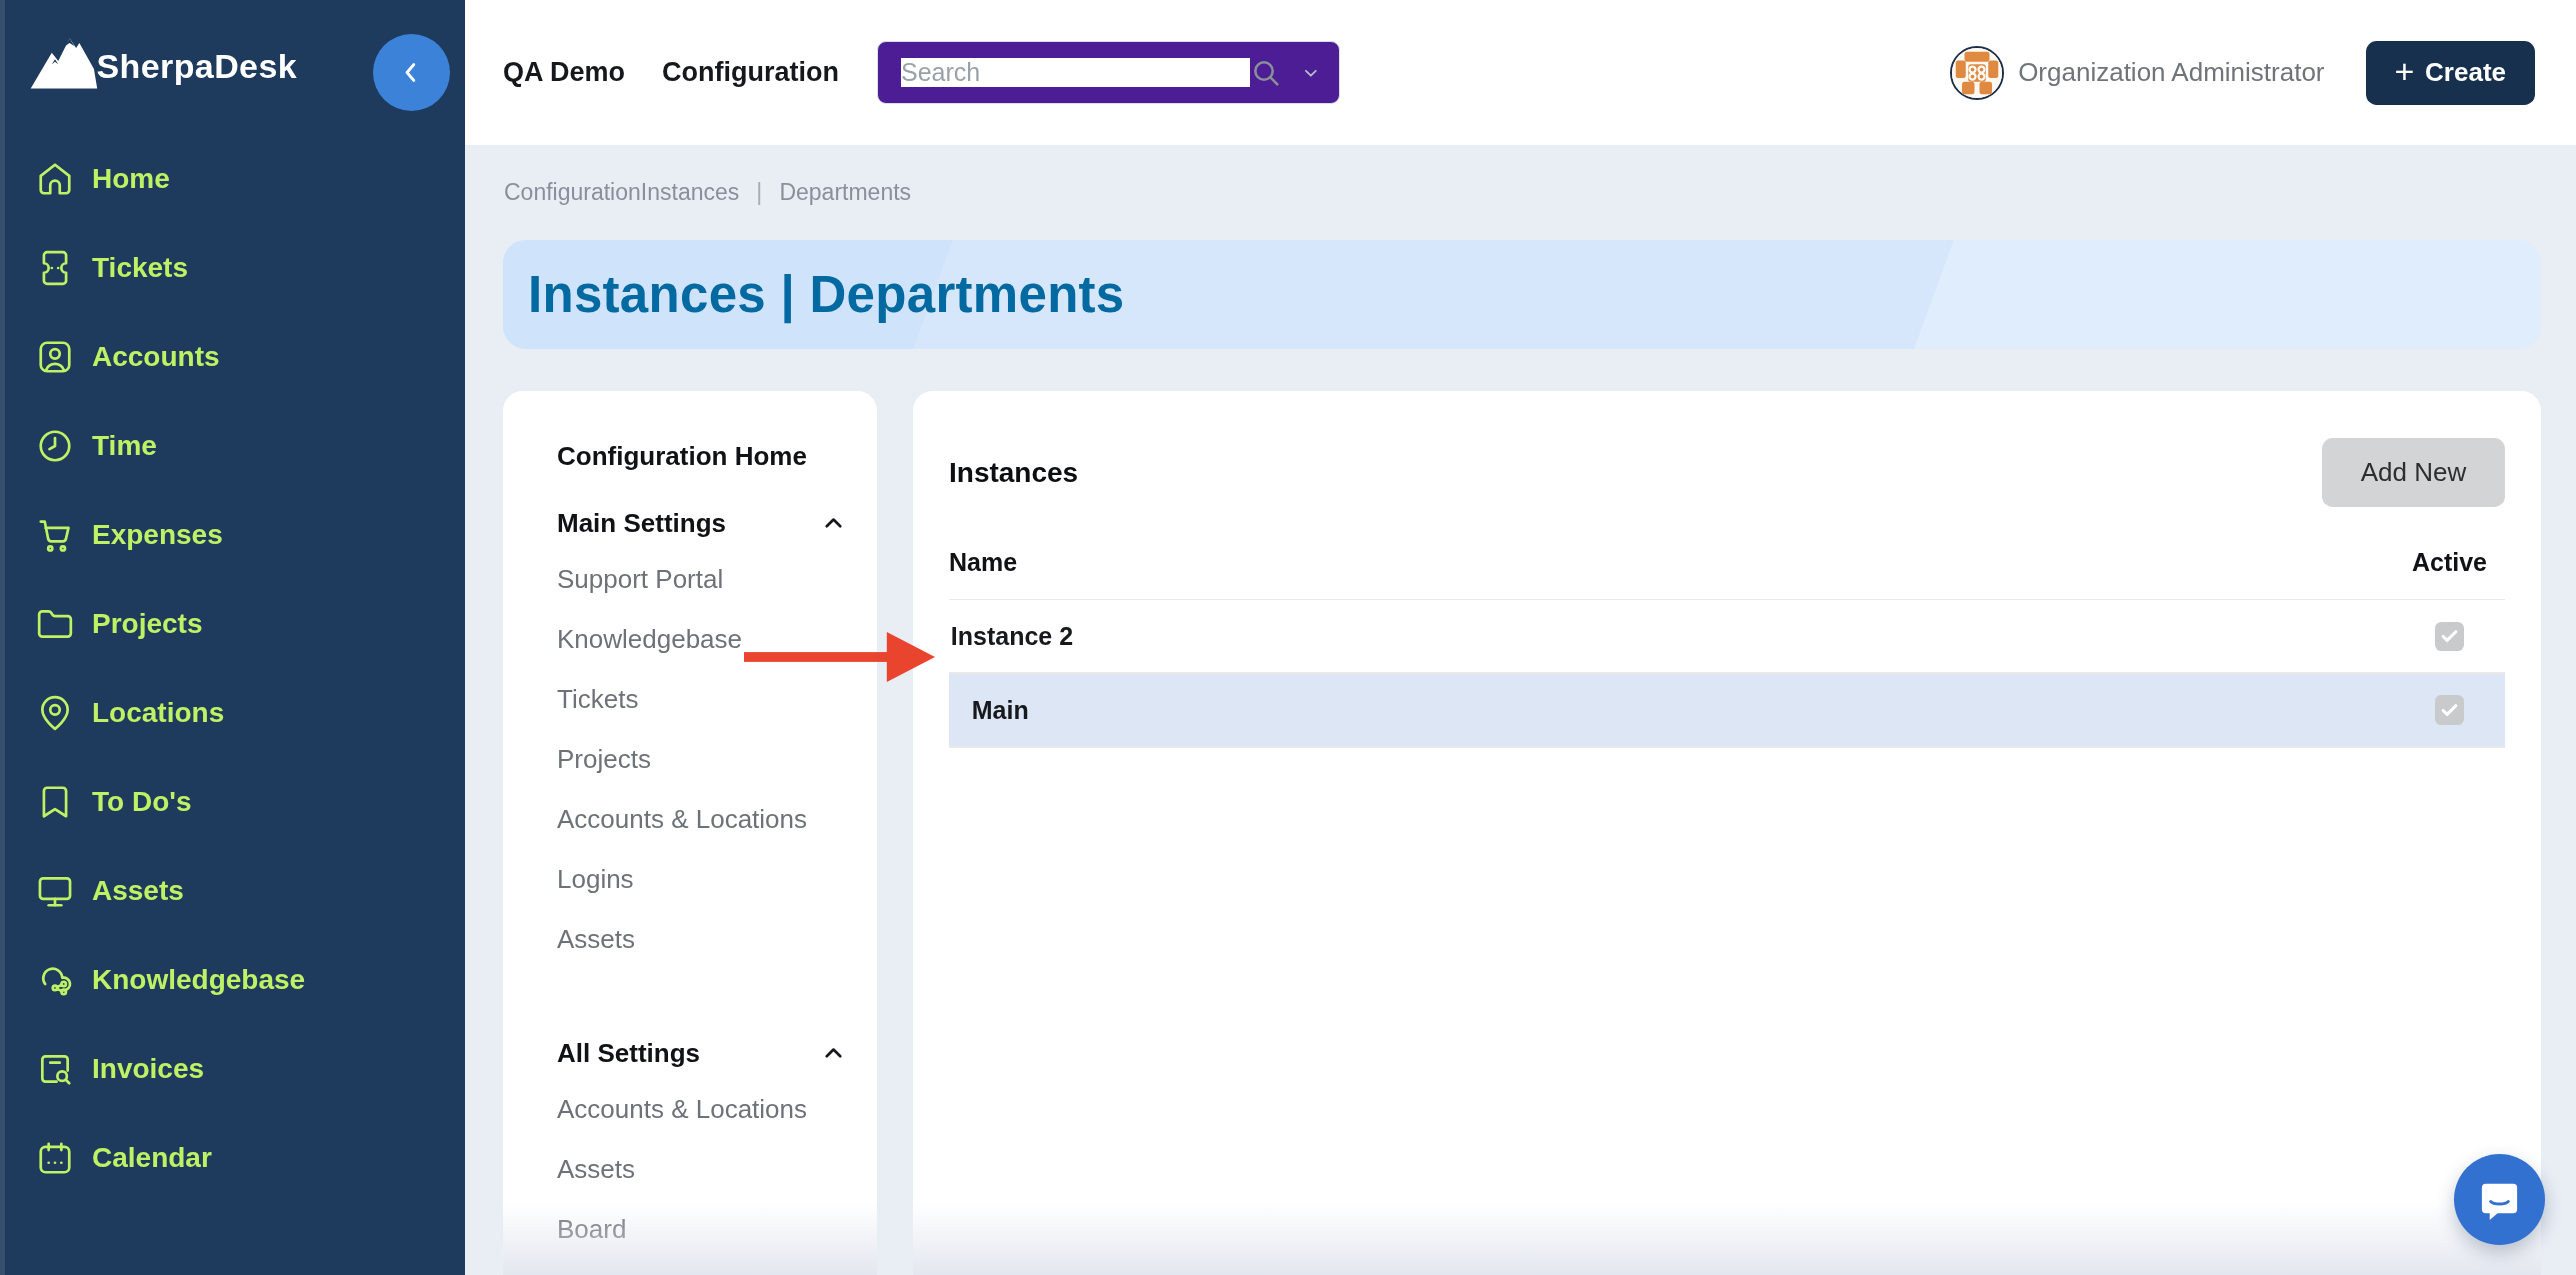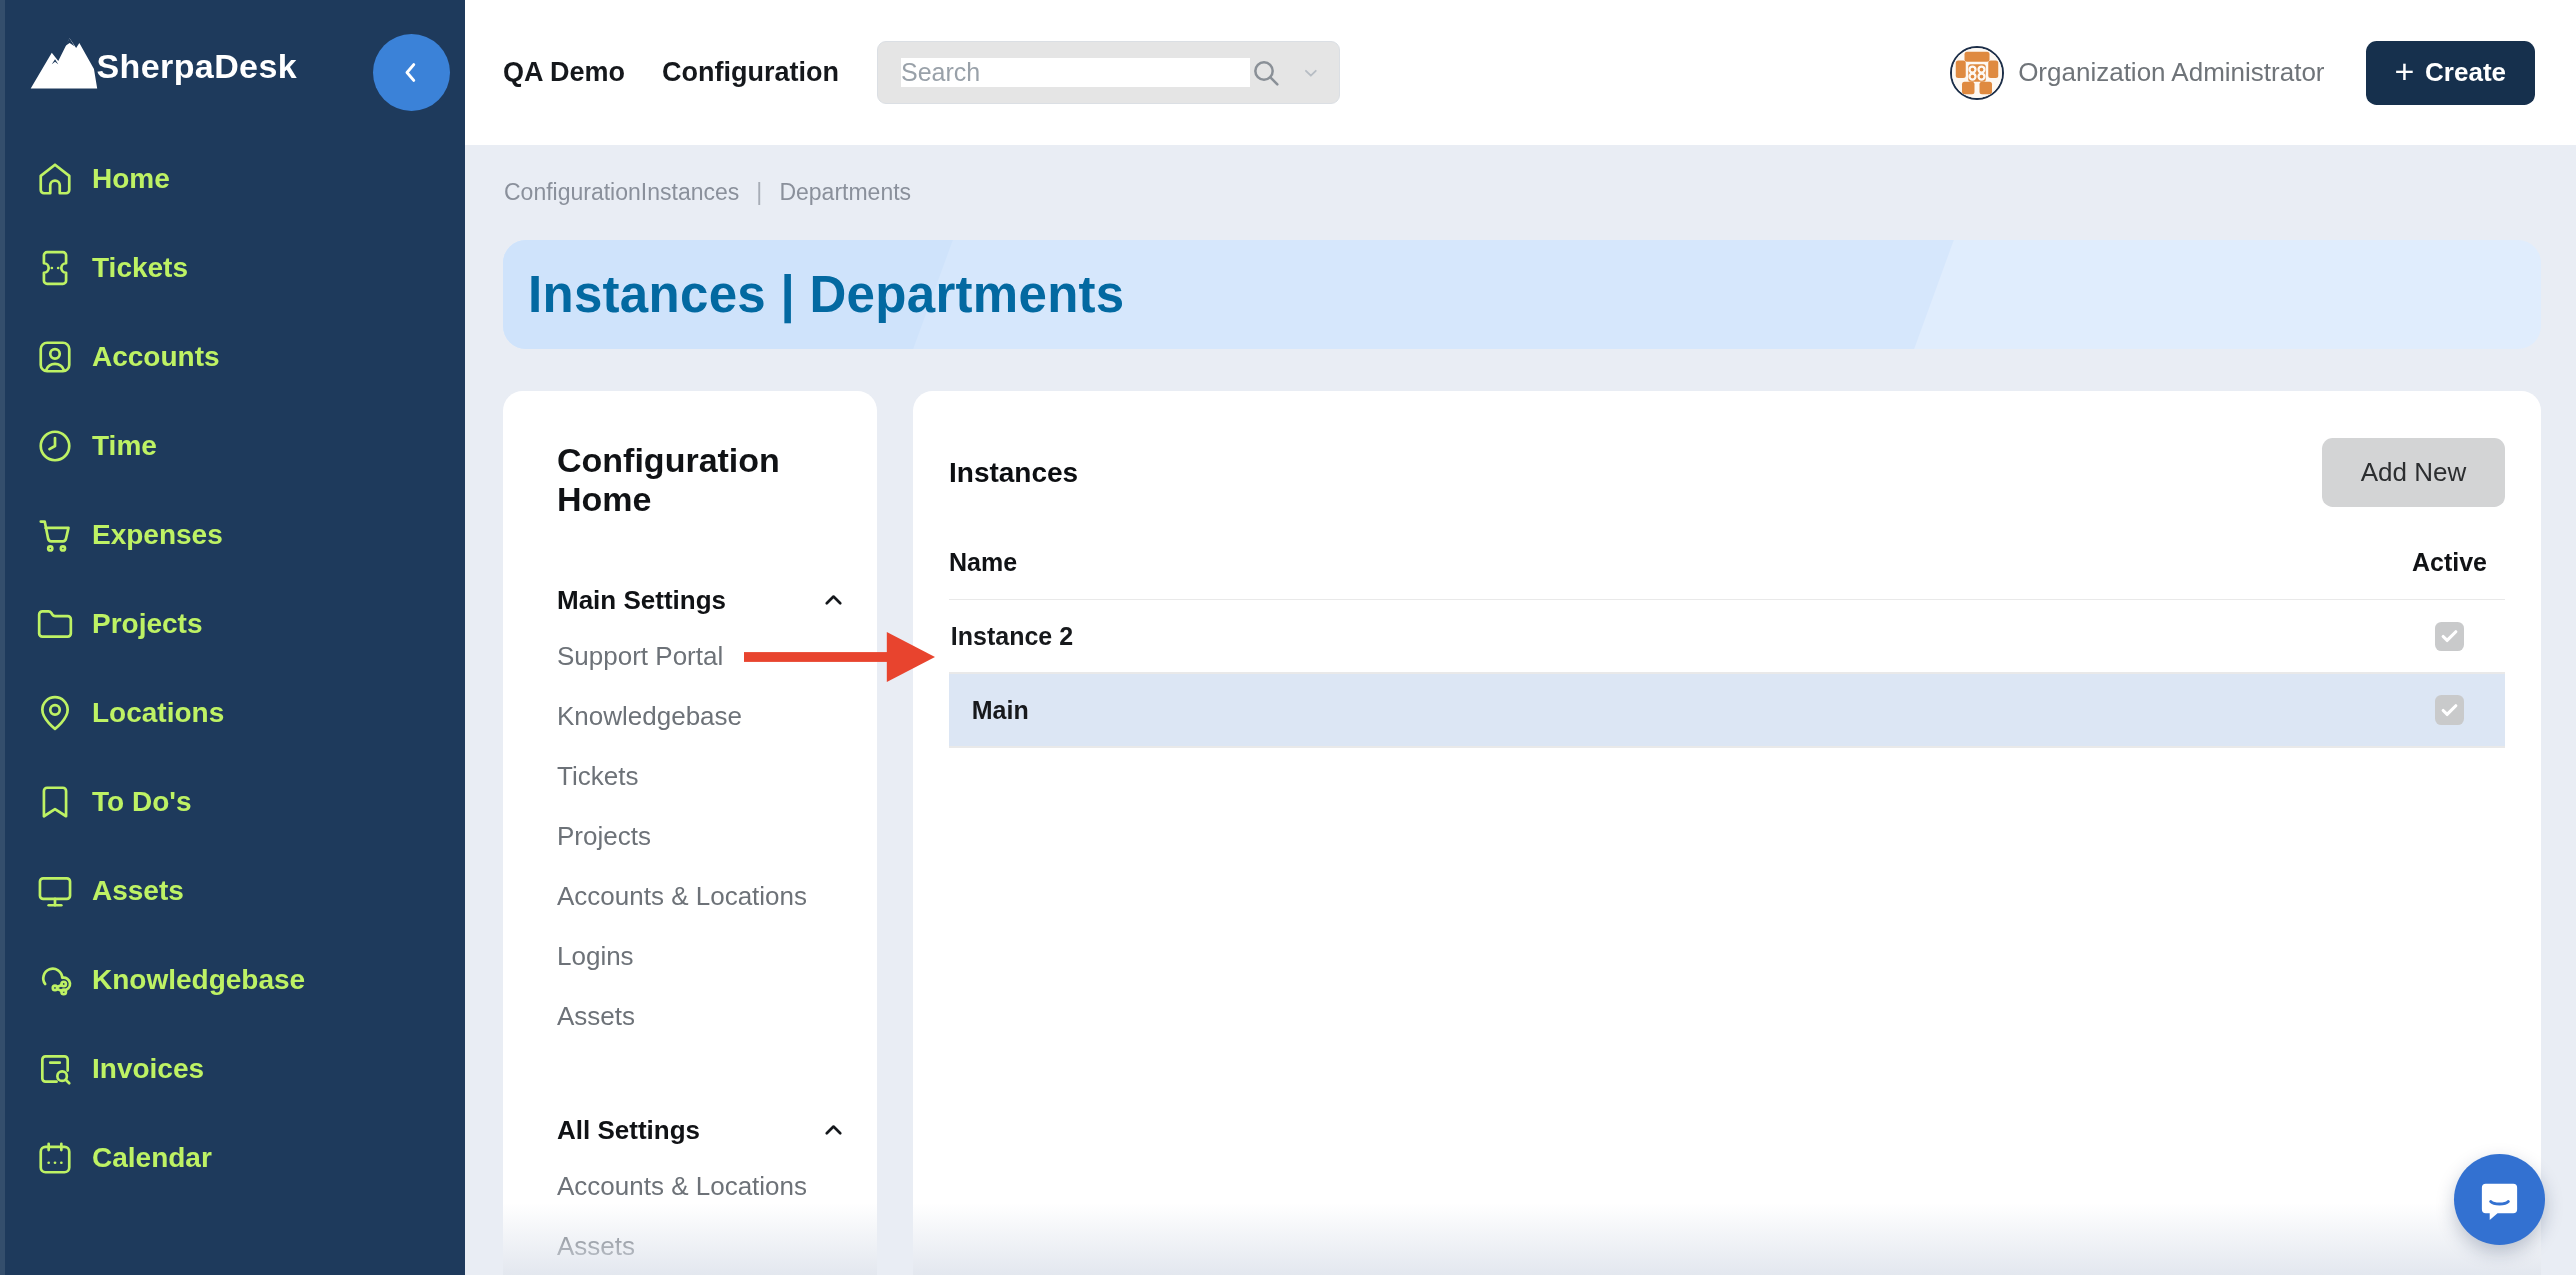--- a/index.html
+++ b/index.html
@@ -36,21 +36,21 @@
   
   .topbar {
     position:absolute; left:465px; top:0; width:2111px; height:145px;
     background:#ffffff; display:flex; align-items:center;
   }
   .topnav-item { font-size:27px; font-weight:700; color:#15181c; cursor:pointer; }
   .topnav-item.first { margin-left:38px; }
   .topnav-item.second { margin-left:37px; }
   .searchbox {
     margin-left:38px; width:463px; height:63px; border:1.8px solid #dbdfe4; border-radius:9px;
-    display:flex; align-items:center; padding:0 18px 0 23px; background:#e5e5e5;
+    display:flex; align-items:center; padding:0 18px 0 23px; background:#4c1d95;
   }
   .searchbox input {
     flex:1; border:none; outline:none; font-size:25px; color:#4a4f55; min-width:0;
     font-family:"Liberation Sans",sans-serif;
   }
   .searchbox input::placeholder { color:#99a1a9; }
   .search-mag { width:32px; height:32px; cursor:pointer; }
   .search-caret { width:19.7px; height:19.7px; margin-left:19.7px; cursor:pointer; }
   .topbar-right { margin-left:auto; display:flex; align-items:center; margin-right:41px; }
   .avatar {
@@ -84,21 +84,21 @@
   .banner-title {
     position:relative; padding-left:25px; line-height:109px; font-size:51px;
     font-weight:800; color:#0369a1; letter-spacing:0.3px; white-space:nowrap;
   }
   
   .config-card {
     position:absolute; left:503px; top:391px; width:374px; bottom:0;
     background:#fff; border-radius:19.7px 19.7px 0 0;
   }
   .config-inner { padding:50px 30px 0 54px; }
-  .config-home { font-size:34px; font-weight:700; color:#101215; margin-bottom:66px; cursor:pointer; }
+  .config-home { font-size:26px; font-weight:700; color:#101215; margin-bottom:36px; cursor:pointer; }
   .config-section-title {
     display:flex; justify-content:space-between; align-items:center;
     font-size:26px; font-weight:700; color:#101215; margin-bottom:25px; cursor:pointer;
   }
   .config-section-title svg { width:27px; height:27px; }
   .config-link { font-size:26px; color:#6d7278; margin-bottom:29px; cursor:pointer; white-space:nowrap; }
   .section-gap { height:54px; }
   .card-fade {
     position:absolute; left:0; right:0; bottom:0; height:72px; pointer-events:none;
     background:linear-gradient(to bottom, rgba(228,233,241,0), rgba(222,227,236,.85));

